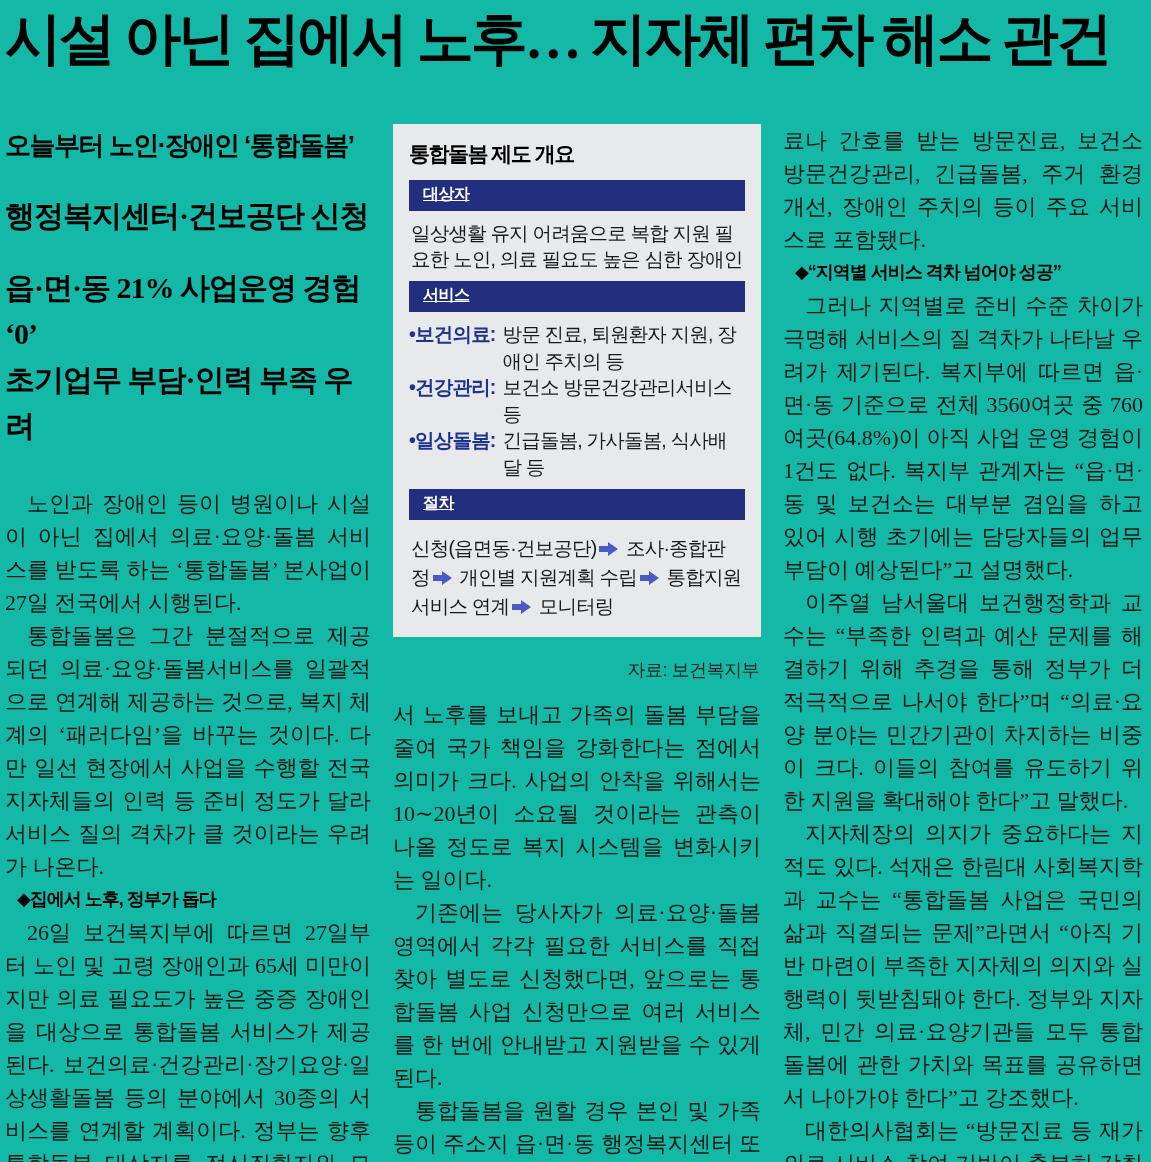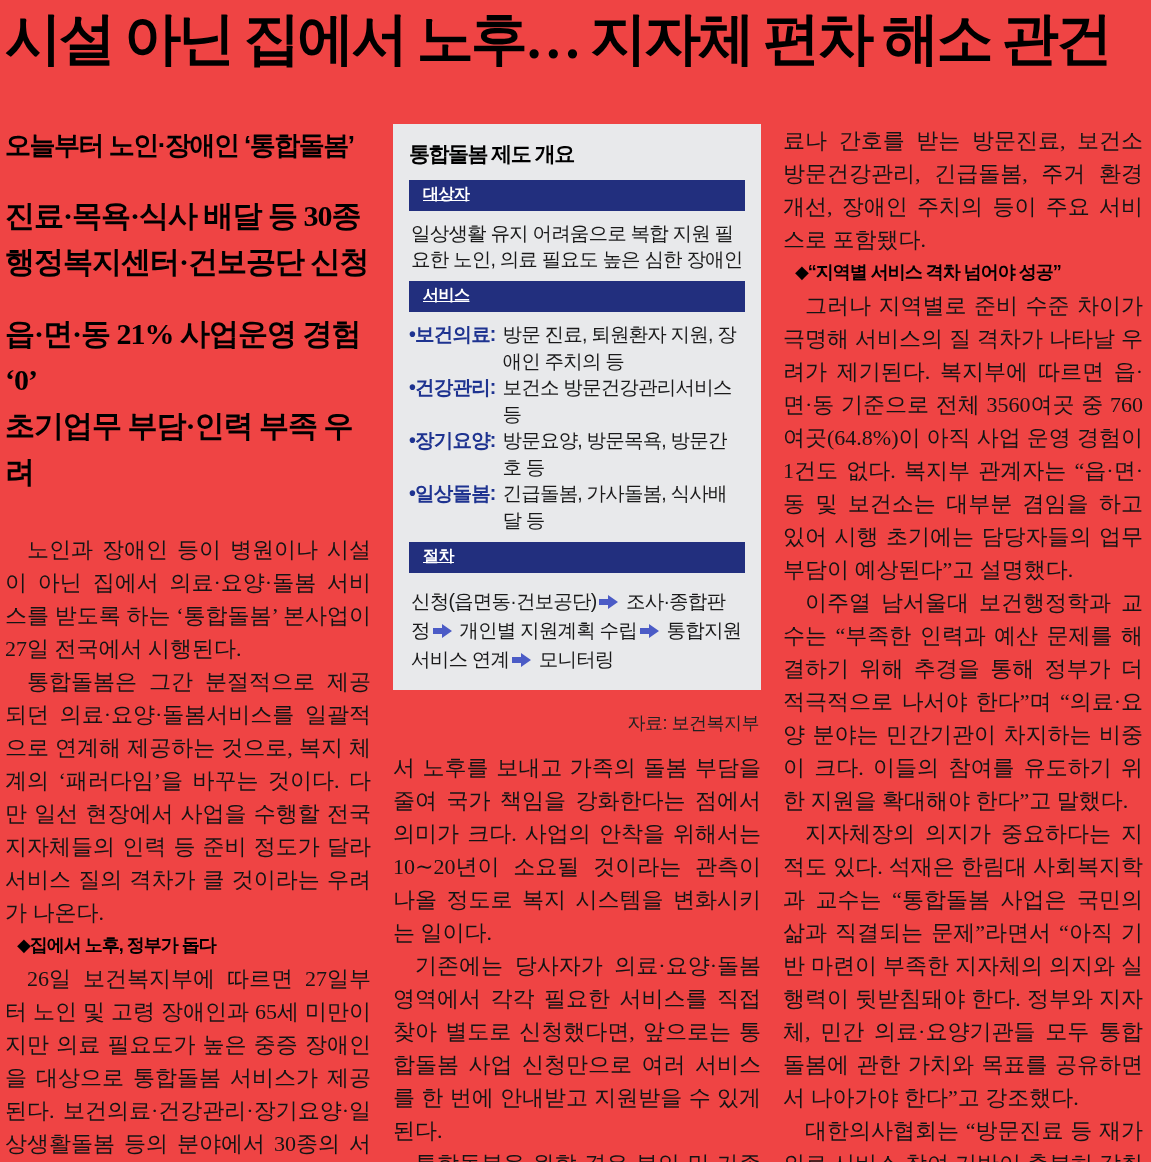--- a/index.html
+++ b/index.html
@@ -1,21 +1,21 @@
 <!DOCTYPE html>
 <html><head>
 <meta charset="utf-8">
 <style>
   * { box-sizing: border-box; }
   html, body { margin: 0; padding: 0; background: #fff; }
   .page {
     width: 1151px; height: 1162px; overflow: hidden;
     padding: 2px 6px 0 5px;
     font-family: "Liberation Serif", "DejaVu Serif", serif;
-    color: #121212; background: #ef4444;
+    color: #121212; background: #14b8a6;
   }
   .headline {
     font-size: 57px; font-weight: 900; letter-spacing: -3px;
     line-height: 74px; margin: 0; white-space: nowrap; color: #000;
   }
   .cols {
     display: grid; grid-template-columns: 366px 368px 360px;
     column-gap: 22px; margin-top: 48px;
   }
   
@@ -75,21 +75,20 @@
 <div class="page">
 
   <h1 class="headline">시설 아닌 집에서 노후… 지자체 편차 해소 관건</h1>
 
   <div class="cols">
 
     <div class="col">
       <div class="kicker">오늘부터 노인·장애인 ‘통합돌봄’</div>
 
       <div class="deck-group">
-        <div class="deck">진료·목욕·식사 배달 등 30종</div>
         <div class="deck">행정복지센터·건보공단 신청</div>
       </div>
 
       <div class="deck-group last">
         <div class="deck">읍·면·동 21% 사업운영 경험 ‘0’</div>
         <div class="deck">초기업무 부담·인력 부족 우려</div>
       </div>
 
       <div class="body-text">
         <p class="indent">노인과 장애인 등이 병원이나 시설이 아닌 집에서 의료·요양·돌봄 서비스를 받도록 하는 ‘통합돌봄’ 본사업이 27일 전국에서 시행된다.</p>
@@ -110,24 +109,20 @@
 
         <div class="pill">서비스</div>
         <div>
           <div class="svc">
             <span class="svc-label">•보건의료:</span>
             <span class="svc-text">방문 진료, 퇴원환자 지원, 장애인 주치의 등</span>
           </div>
           <div class="svc">
             <span class="svc-label">•건강관리:</span>
             <span class="svc-text">보건소 방문건강관리서비스 등</span>
-          </div>
-          <div class="svc">
-            <span class="svc-label">•장기요양:</span>
-            <span class="svc-text">방문요양, 방문목욕, 방문간호 등</span>
           </div>
           <div class="svc">
             <span class="svc-label">•일상돌봄:</span>
             <span class="svc-text">긴급돌봄, 가사돌봄, 식사배달 등</span>
           </div>
         </div>
 
         <div class="pill">절차</div>
         <div class="proc">
           <span>신청(읍면동·건보공단)</span><svg class="arrow-icon" width="19" height="14" viewBox="0 0 19 14">

